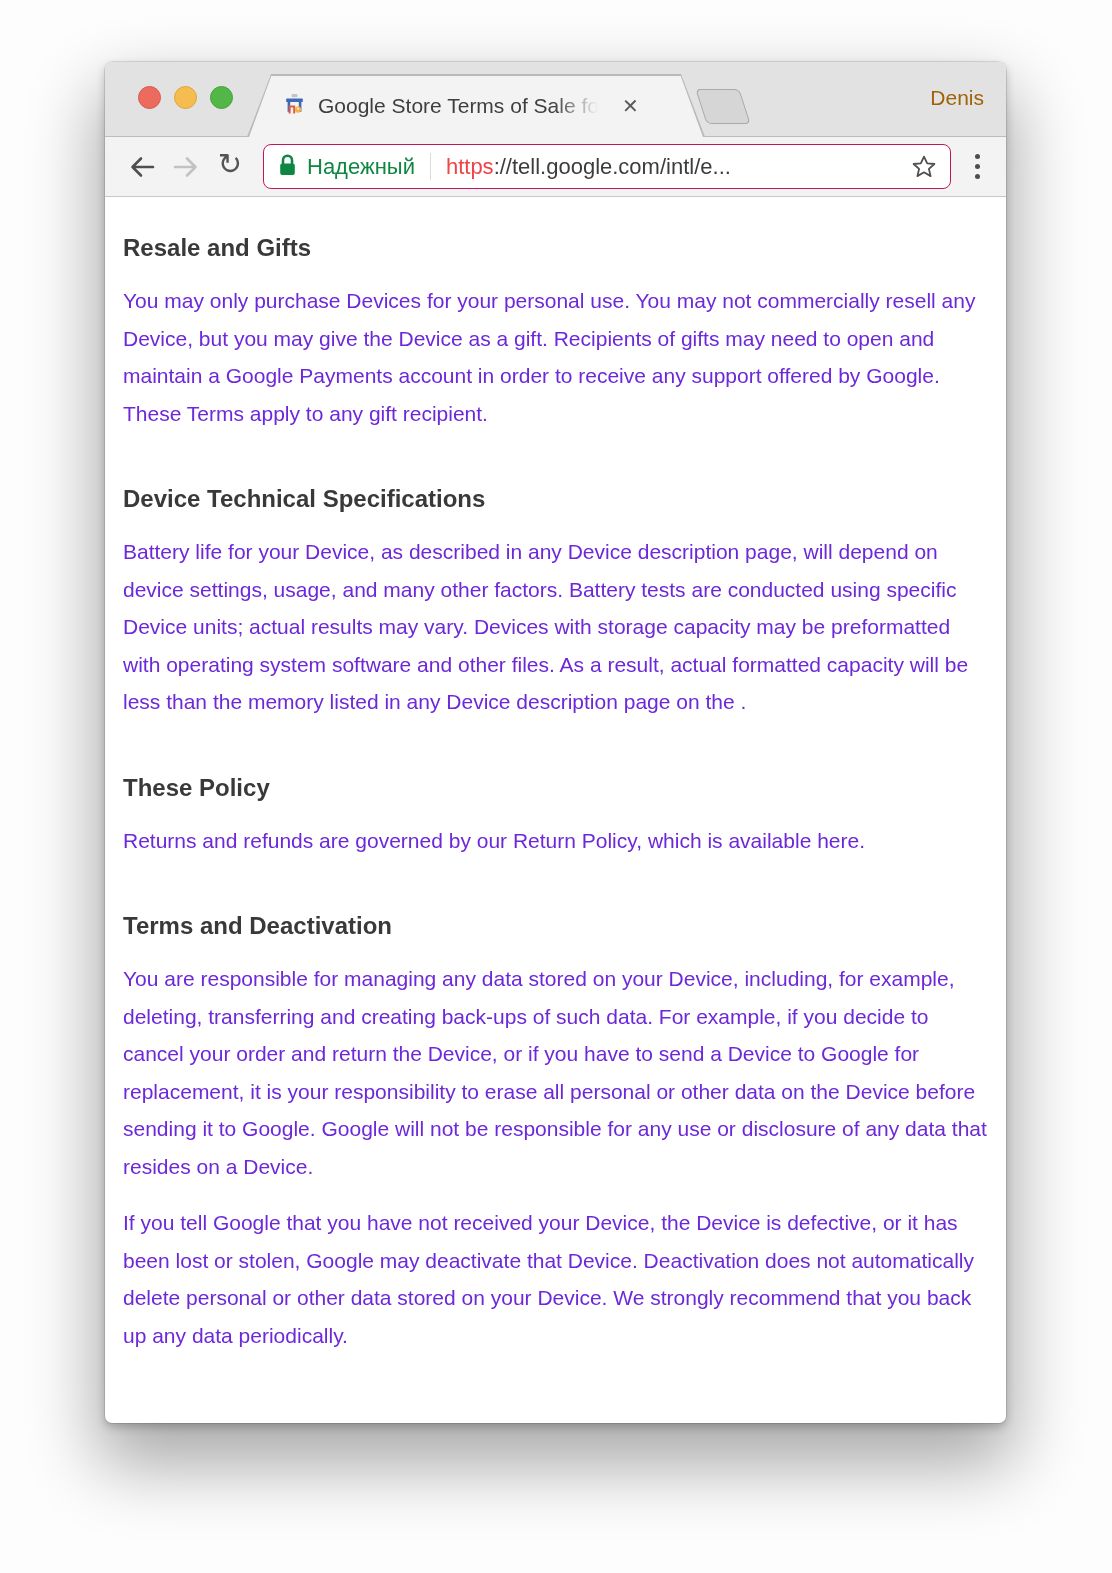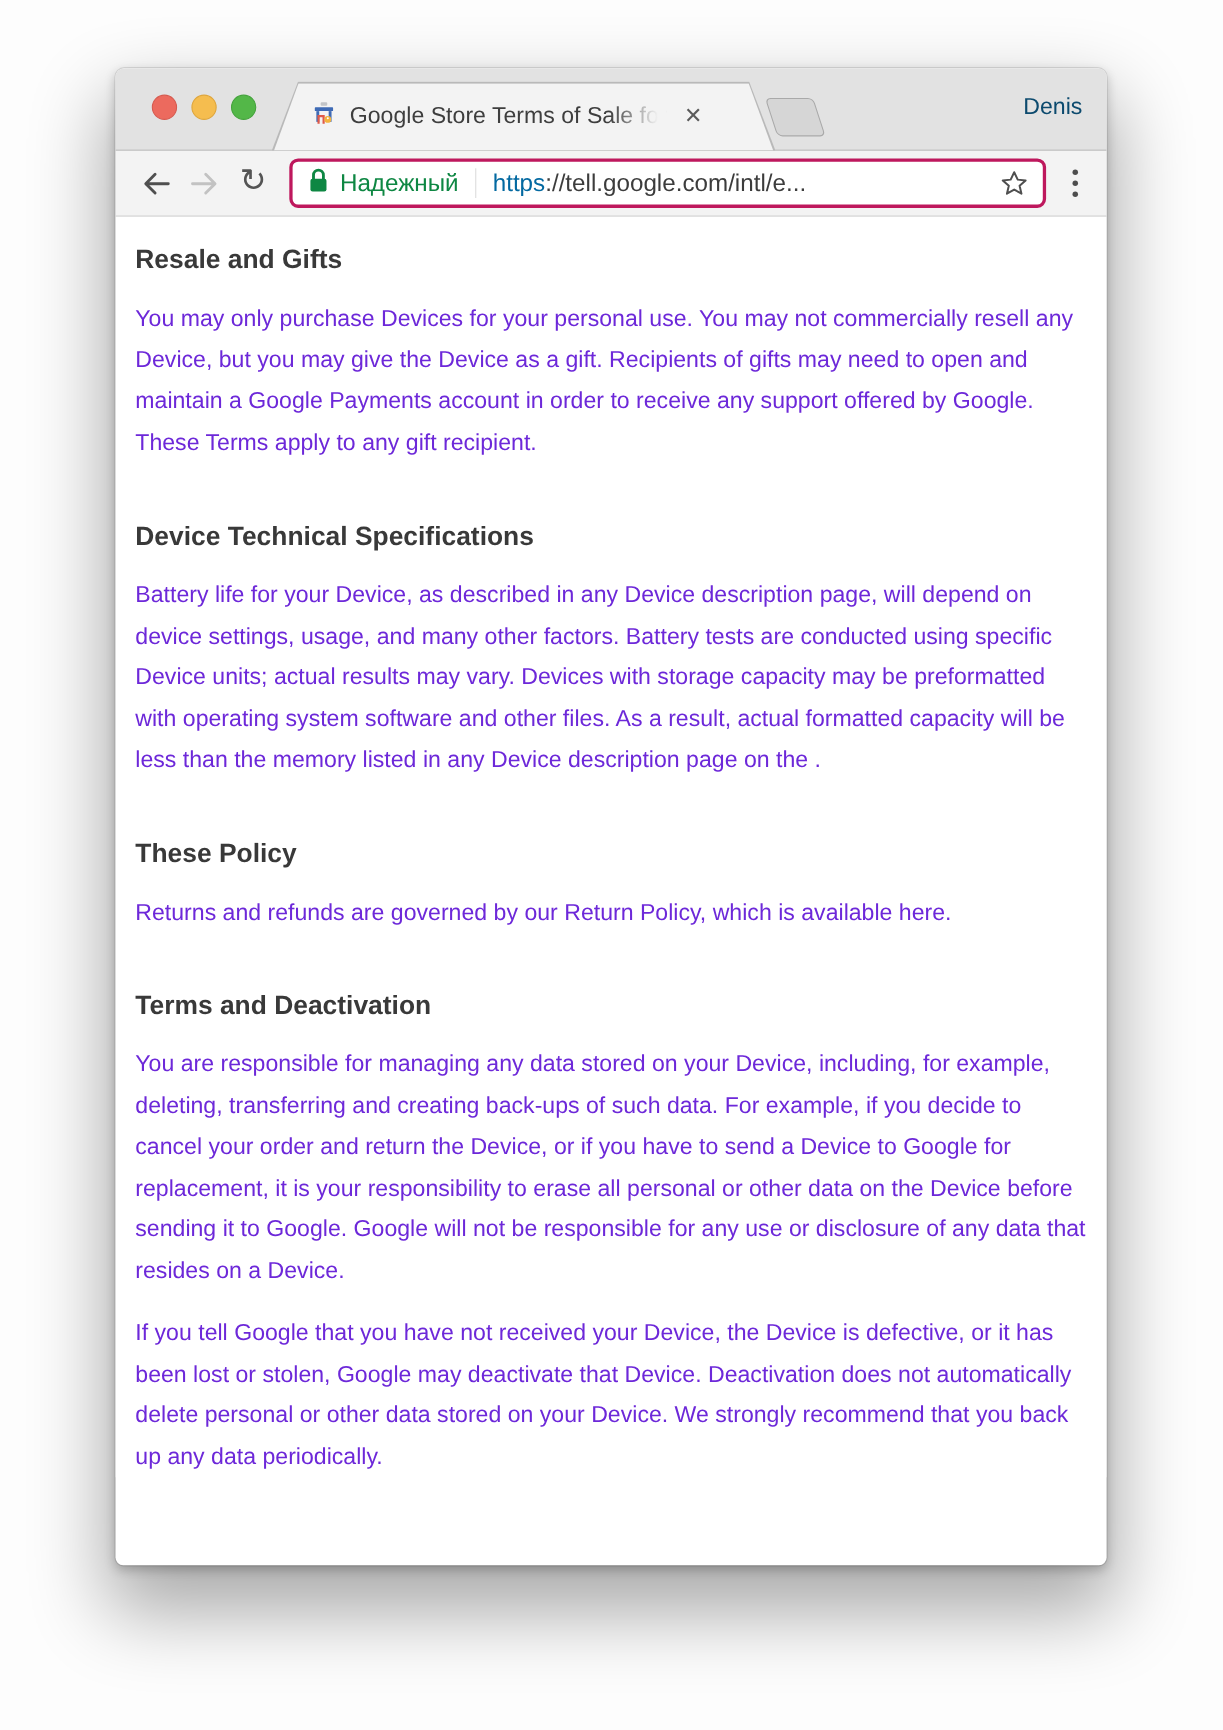--- a/index.html
+++ b/index.html
@@ -73,70 +73,70 @@
     position: absolute;
     left: 596px; top: 27px;
     width: 44px; height: 35px;
     background: #d6d6d6;
     border: 1.5px solid #a9a9a9;
     border-radius: 5px;
     transform: skewX(18deg);
   }
   .profile-name {
     position: absolute; right: 22px; top: 24px;
-    font-size: 21px; color: #0c4a6e;
+    font-size: 21px; color: #a16207;
   }
 
   
   .toolbar {
     height: 60px;
     background: #f3f3f3;
     border-bottom: 1px solid #c8c8c8;
     display: flex; align-items: center;
     padding: 0 16px 0 20px;
     gap: 10px;
   }
   .nav-icon { width: 34px; height: 34px; display: flex; align-items: center; justify-content: center; flex: 0 0 auto; }
   .reload-glyph { font-family: "DejaVu Sans", sans-serif; font-size: 29px; color: #545454; line-height: 1; transform: translateY(-2px); }
 
   .omnibox {
     flex: 1;
     height: 45px;
     background: #ffffff;
-    border: 3px solid #be185d;
+    border: 1px solid #be185d;
     border-radius: 8px;
     display: flex; align-items: center;
     padding: 0 12px 0 14px;
     gap: 10px;
     margin-left: 6px;
     min-width: 0;
   }
   .secure-label { font-size: 22px; color: #0e8743; }
   .omni-divider { width: 1px; height: 27px; background: #dcdcdc; margin: 0 5px; flex: 0 0 auto; }
   .url-text { font-size: 22px; color: #3c3c3c; white-space: nowrap; overflow: hidden; }
-  .url-scheme { color: #0369a1; }
+  .url-scheme { color: #ef4444; }
   .star-btn { margin-left: auto; flex: 0 0 auto; display: flex; align-items: center; }
 
   .kebab {
     display: flex; flex-direction: column; gap: 5px;
     padding: 6px 10px; margin-left: 4px; flex: 0 0 auto;
   }
   .kebab span { width: 5px; height: 5px; border-radius: 50%; background: #4d4d4d; }
 
   
   .content {
     background: #fff;
     padding: 25px 17px 0 18px;
   }
   .content h2 {
     font-size: 24px; line-height: 30px; font-weight: bold;
     color: #393939;
     margin-top: 52px;
   }
-  .content section:first-child h2 { margin-top: 0; }
+  .content section:first-child h2 { margin-top: 11px; }
   .content p {
     font-size: 21px; line-height: 37.5px;
     color: #6d28d9;
     margin-top: 19px;
   }
 </style>
 </head>
 <body>
 
 <div class="window">

